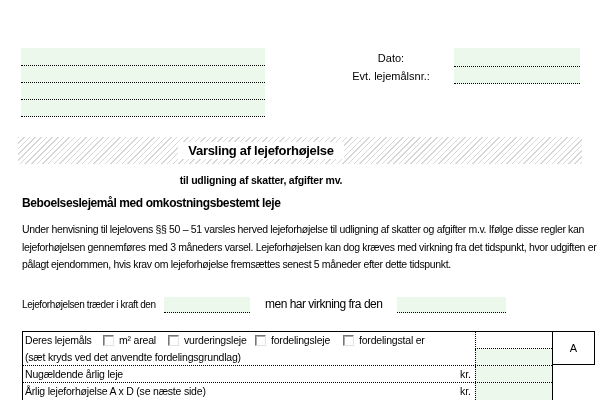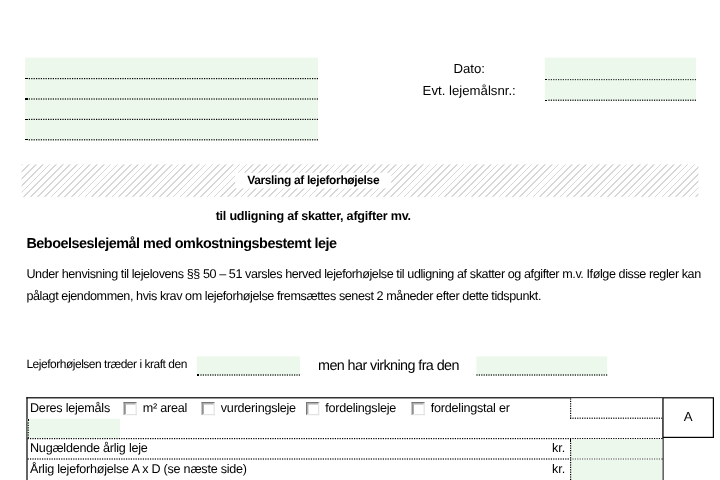--- a/index.html
+++ b/index.html
@@ -17,21 +17,21 @@
   .hdr-lbl{font-size:11px;line-height:18px;text-align:center;white-space:nowrap;}
   .date-lbl{left:330px;top:49px;width:122px;}
   .lejemaal-lbl{left:330px;top:67px;width:122px;}
   .field{background:var(--green);border-bottom:1px dotted #000;box-sizing:border-box;font-size:10px;line-height:16px;padding:0 3px;}
   .date-field{left:454px;top:48px;width:126px;height:19px;}
   .lejemaal-field{left:454px;top:67px;width:126px;height:17px;}
   
   .title-band{left:18px;top:137px;width:564px;height:27px;
     background:repeating-linear-gradient(135deg,var(--hatch) 0 1px,#ffffff 1px 4px);}
   .title-center{left:22px;top:137px;width:478px;height:27px;display:flex;align-items:center;justify-content:center;}
-  .title-text{background:#fff;padding:1px 10px;font-size:10px;font-weight:bold;letter-spacing:-0.3px;white-space:nowrap;}
+  .title-text{background:#fff;padding:1px 10px;font-size:13px;font-weight:bold;letter-spacing:-0.3px;white-space:nowrap;}
   .subtitle1{left:22px;top:174px;width:478px;text-align:center;font-size:10.5px;font-weight:bold;letter-spacing:-0.2px;}
   .subtitle2{left:22px;top:196px;width:478px;text-align:left;font-size:12px;font-weight:bold;letter-spacing:-0.4px;}
   
   .paragraph{left:22px;top:221px;width:560px;}
   .pline{font-size:10.5px;letter-spacing:-0.35px;line-height:17.5px;white-space:nowrap;}
   
   .inforce-lbl{left:22px;top:299px;font-size:10px;letter-spacing:-0.4px;white-space:nowrap;}
   .inforce-field{left:164px;top:297px;width:86px;height:16px;}
   .effect-lbl{left:265px;top:297px;font-size:12px;letter-spacing:-0.5px;white-space:nowrap;}
   .effect-field{left:397px;top:297px;width:109px;height:16px;}
@@ -74,21 +74,22 @@
 
   <div class="abs title-band"></div>
   <div class="abs title-center">
     <span class="title-text">Varsling af lejeforhøjelse</span>
   </div>
   <div class="abs subtitle1">til udligning af skatter, afgifter mv.</div>
   <div class="abs subtitle2">Beboelseslejemål med omkostningsbestemt leje</div>
 
   <div class="abs paragraph">
     <div class="pline">Under henvisning til lejelovens §§ 50 – 51 varsles herved lejeforhøjelse til udligning af skatter og afgifter m.v. Ifølge disse regler kan</div>
-    <div class="pline">pålagt ejendommen, hvis krav om lejeforhøjelse fremsættes senest 2 måneder efter dette tidspunkt.</div>
+    <div class="pline">lejeforhøjelsen gennemføres med 3 måneders varsel. Lejeforhøjelsen kan dog kræves med virkning fra det tidspunkt, hvor udgiften er</div>
+    <div class="pline">pålagt ejendommen, hvis krav om lejeforhøjelse fremsættes senest 5 måneder efter dette tidspunkt.</div>
   </div>
 
   <div class="abs inforce-lbl">Lejeforhøjelsen træder i kraft den</div>
   <div class="abs field inforce-field"></div>
   <div class="abs effect-lbl">men har virkning fra den</div>
   <div class="abs field effect-field"></div>
 
   <div class="abs tbl">
     <div class="trow trow1">
       <div class="tmain">
@@ -98,20 +99,23 @@
         <span class="cb" style="left:145px;"></span>
         <span class="t-label" style="left:161px;">vurderingsleje</span>
         <span class="cb" style="left:232px;"></span>
         <span class="t-label" style="left:248px;">fordelingsleje</span>
         <span class="cb" style="left:320px;"></span>
         <span class="t-label" style="left:336px;">fordelingstal er</span>
       </div>
       <div class="tval tval-white"></div>
     </div>
     <div class="trow trow2">
+      <div class="tmain">
+        <span class="t-label" style="left:2px;">(sæt kryds ved det anvendte fordelingsgrundlag)</span>
+      </div>
       <div class="tval tval-green"></div>
     </div>
     <div class="trow trow3">
       <div class="tmain">
         <span class="t-label" style="left:2px;">Nugældende årlig leje</span>
         <span class="kr">kr.</span>
       </div>
       <div class="tval tval-green"></div>
     </div>
     <div class="trow trow4">

